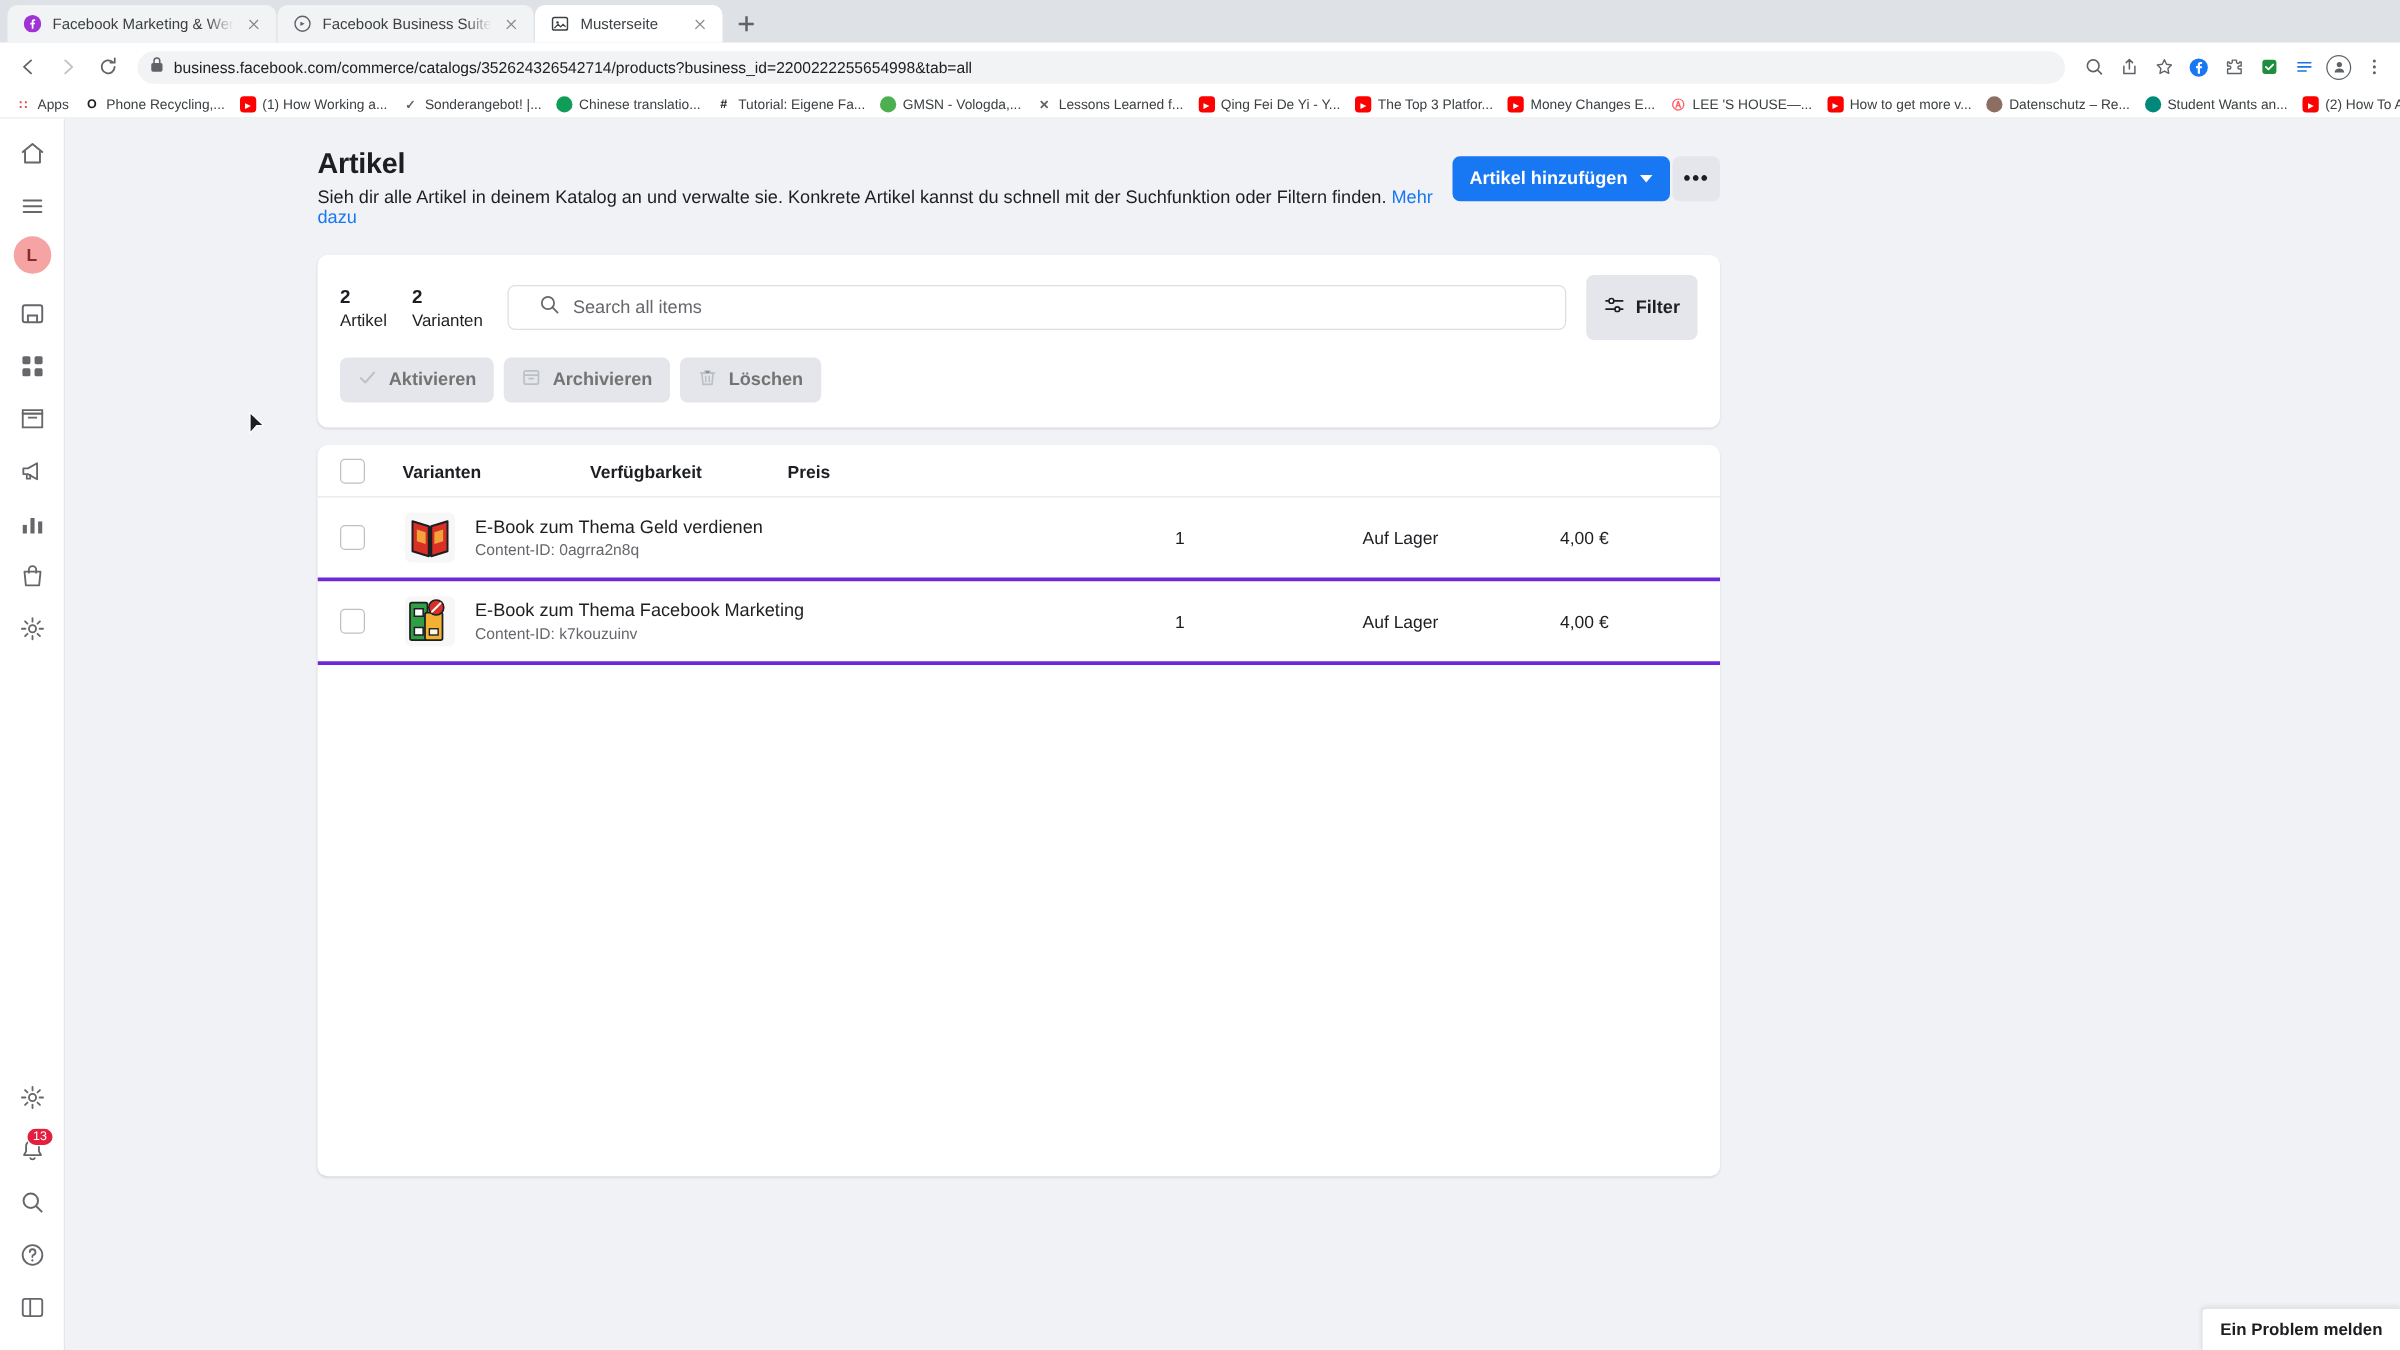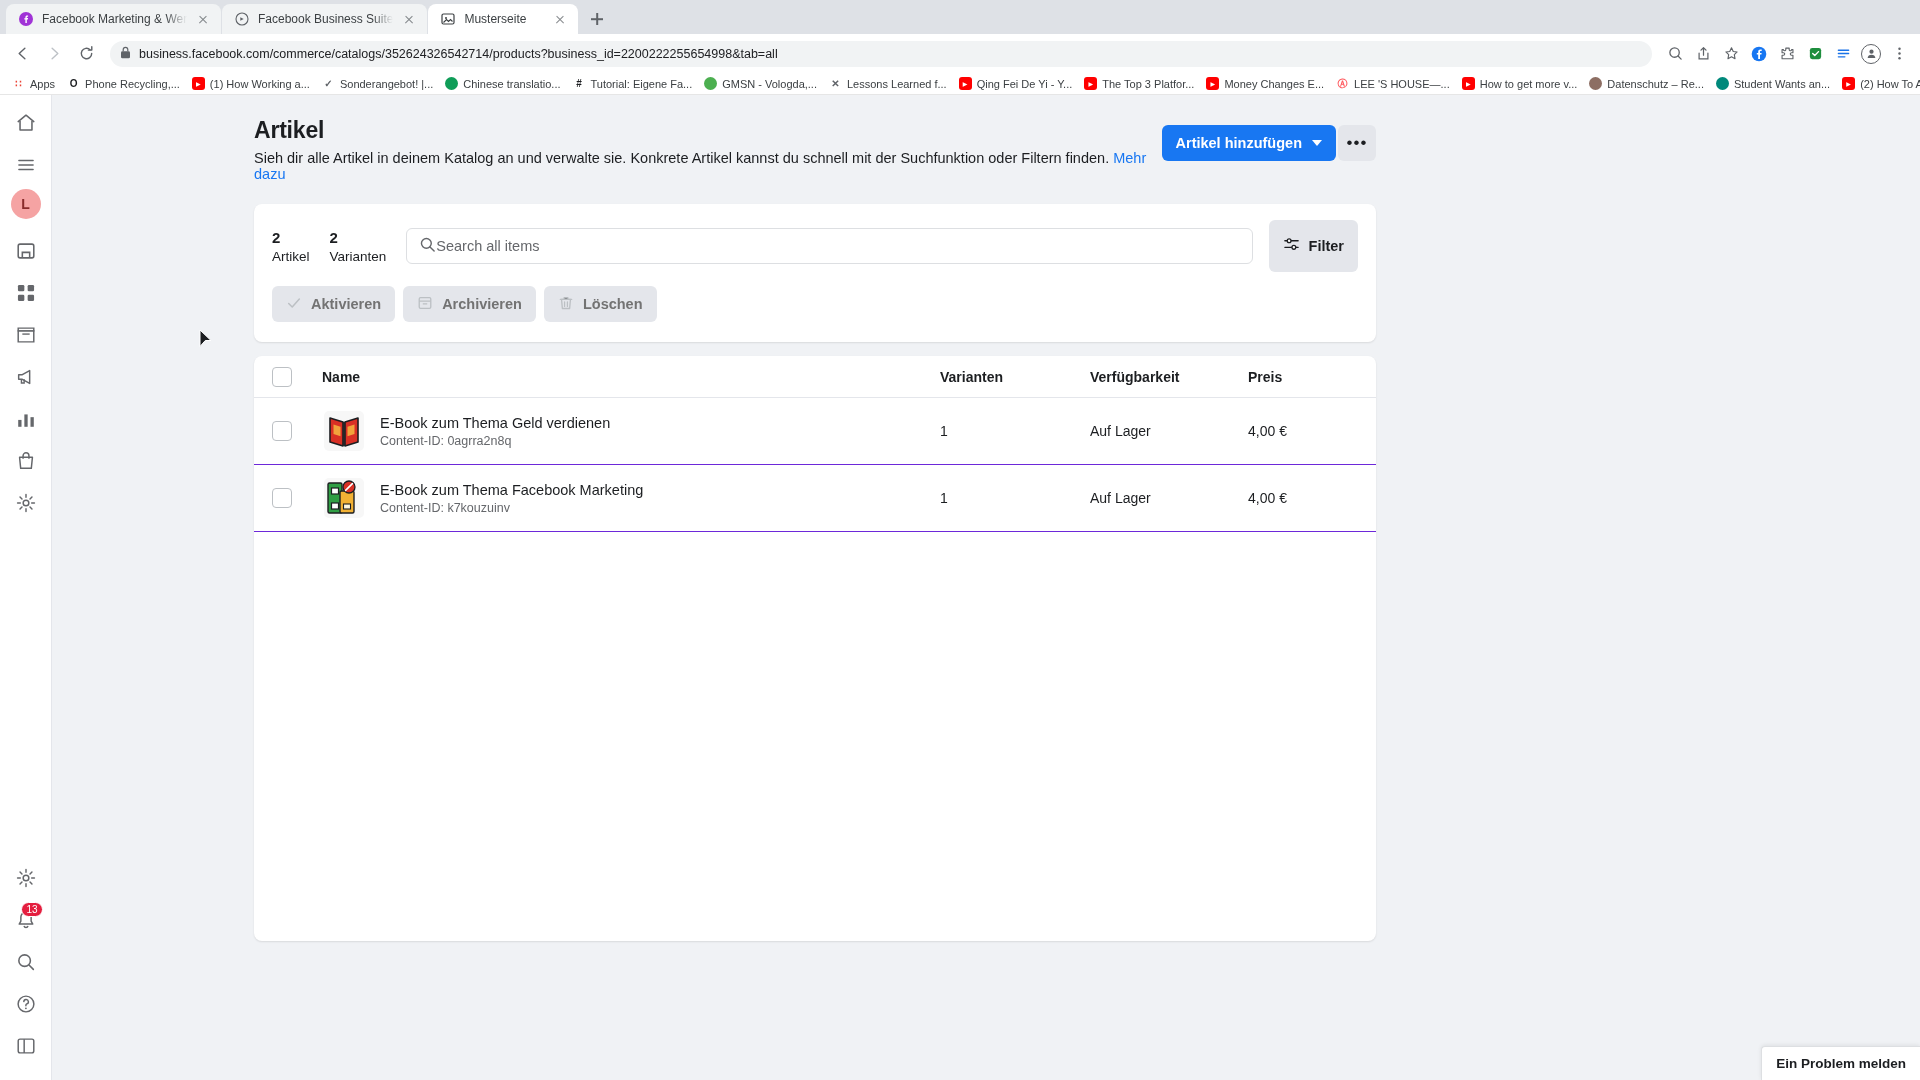--- a/index.html
+++ b/index.html
@@ -127,21 +127,21 @@
   }
 
   .card { background: #fff; border-radius: 8px; margin-top: 22px; box-shadow: 0 1px 2px rgba(0,0,0,.1); }
 
   .toolrow { display: flex; align-items: center; padding: 16px 18px 14px; gap: 16px; }
   .stat { text-align: left; padding-right: 4px; }
   .stat-num { font-size: 15px; font-weight: bold; color: #1c1e21; }
   .stat-lbl { font-size: 13.5px; color: #1c1e21; margin-top: 3px; }
   .searchbox {
     flex: 1; height: 36px; border: 1px solid #dddfe2; border-radius: 6px;
-    display: flex; align-items: center; padding: 0 12px;
+    display: flex; align-items: center; gap: 10px; padding: 0 24px;
   }
   .search-ph { font-size: 14.5px; color: #65676b; }
   .filter-btn {
     height: 52px; background: #e4e6eb; border:none; border-radius: 6px; padding: 0 14px;
     display: flex; align-items: center; gap: 9px; font-size: 14.5px; font-weight: bold;
     color:#1c1e21; font-family:"Liberation Sans", sans-serif; cursor: pointer;
   }
 
   .actionrow { display: flex; align-items: center; gap: 8px; padding: 0 18px 20px; }
   .act {
@@ -149,21 +149,21 @@
     display: flex; align-items: center; gap: 9px; font-size: 14.5px; font-weight: bold;
     font-family: "Liberation Sans", sans-serif; color: #1c1e21; cursor: pointer;
   }
   .act.disabled { color: #737373; justify-content: space-between; }
   .act.disabled svg { stroke: #bcc0c4; }
 
   .tablecard { background: #fff; border-radius: 8px; margin-top: 14px; box-shadow: 0 1px 2px rgba(0,0,0,.1);
                height: 585px; overflow: hidden; }
   .trow { display: flex; align-items: center; padding: 0 18px; }
   .thead { height: 42px; font-size: 14px; font-weight: bold; color: #1c1e21; border-bottom: 1px solid #e4e6eb; }
-  .tbodyrow { height: 67px; border-bottom: 1px solid #6d28d9; }
+  .tbodyrow { height: 67px; border-bottom: 3px solid #6d28d9; }
   .cb {
     width: 20px; height: 20px; border: 1.5px solid #bcc0c4; border-radius: 4px;
     flex: 0 0 20px; margin-right: 30px; background: #fff;
   }
   .c-name { flex: 1; display: flex; align-items: center; gap: 14px; }
   .c-var { width: 150px; font-size: 14px; color: #1c1e21; }
   .c-avail { width: 158px; font-size: 14px; color: #1c1e21; }
   .c-price { width: 110px; font-size: 14px; color: #1c1e21; }
   .thumb { width: 44px; height: 44px; flex: 0 0 44px; position: relative; }
   .pname { font-size: 14.5px; color: #1c1e21; }
@@ -548,21 +548,20 @@
                   </svg>
               </span>
               <span>Löschen</span>
             </button>
           </div>
         </div>
 
         <div class="tablecard">
           <div class="trow thead">
             <div class="cb"></div>
-            <div class="c-name">Name</div>
             <div class="c-var">Varianten</div>
             <div class="c-avail">Verfügbarkeit</div>
             <div class="c-price">Preis</div>
           </div>
 
           <div class="trow tbodyrow">
             <div class="cb"></div>
             <div class="c-name">
               <span class="thumb">
                 <svg width="44" height="44" viewBox="0 0 44 44">

